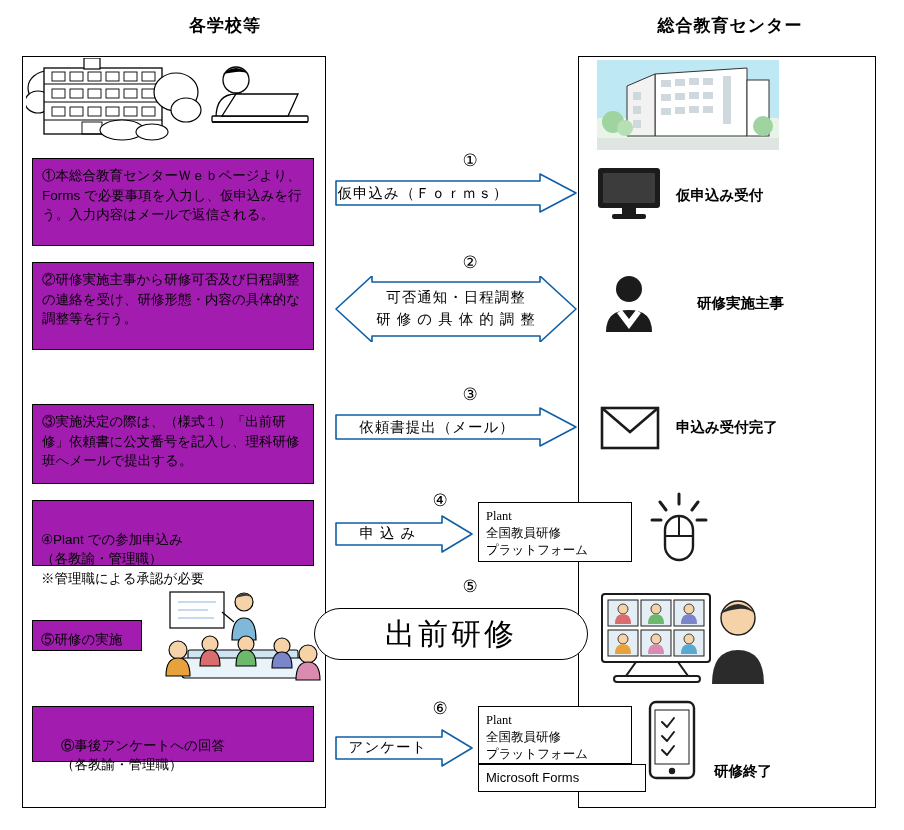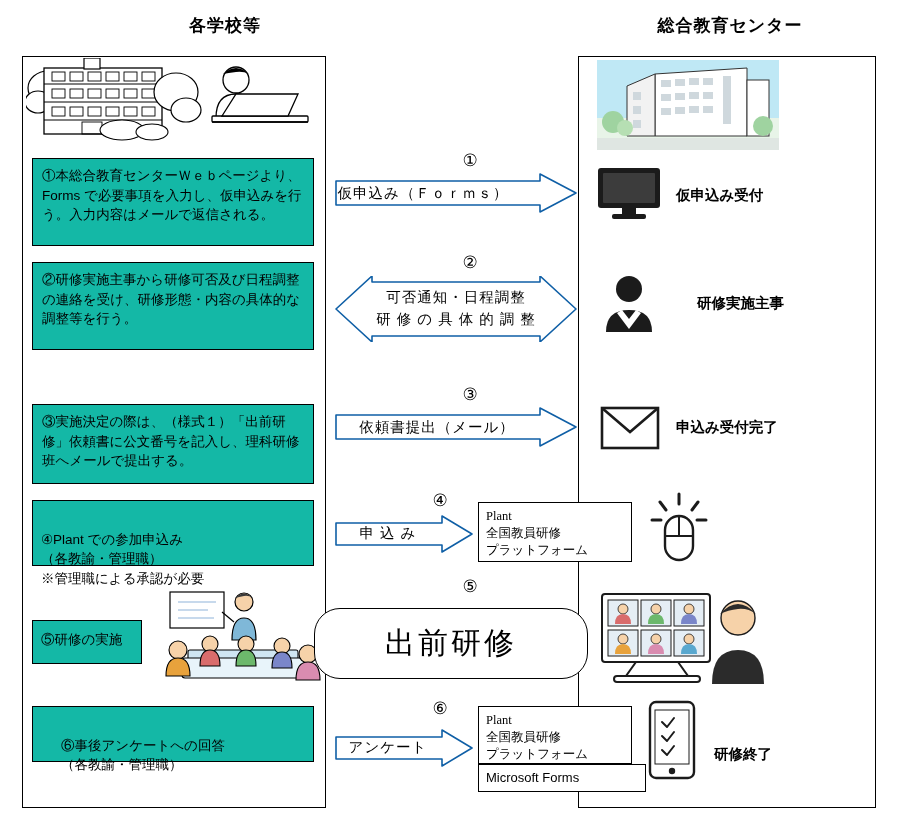--- a/index.html
+++ b/index.html
@@ -30,21 +30,21 @@
 
   .panel {
     border: 1.5px solid #000;
     background: transparent;
     box-sizing: border-box;
   }
 
   .step-box {
     border: 1px solid #000;
     box-sizing: border-box;
-    background: #14b8a6;
+    background: #a21caf;
     font-size: 13.5px;
     line-height: 1.45;
     padding: 7px 8px 7px 9px;
   }
   .step-box.small-pad { padding: 9px 8px; }
 
   .num-circle {
     font-size: 17px;
     text-align: center;
     line-height: 1;
@@ -280,21 +280,21 @@
         <line x1="58" y1="28" x2="49" y2="28"></line>
       </g>
       <rect x="17" y="24" width="28" height="44" rx="14" fill="#ffffff" stroke="#1b1b1b" stroke-width="2.4"></rect>
       <line x1="31" y1="24" x2="31" y2="44" stroke="#1b1b1b" stroke-width="2"></line>
       <line x1="17" y1="44" x2="45" y2="44" stroke="#1b1b1b" stroke-width="2"></line>
     </svg>
   </div>
 
   <div class="abs num-circle" style="left:400px; top:578px; width:140px;">⑤</div>
 
-  <div class="abs step-box small-pad" style="left:32px; top:620px; width:110px; height:44px;">
+  <div class="abs step-box small-pad" style="left:32px; top:620px; width:110px; height:31px;">
     <span>⑤研修の実施</span>
   </div>
 
   <div class="abs" style="left:148px; top:588px; width:180px; height:96px;">
     <svg width="180" height="96" viewBox="0 0 180 96">
       <rect x="22" y="4" width="54" height="36" fill="#ffffff" stroke="#000" stroke-width="1.2"></rect>
       <g stroke="#8fb3d9" stroke-width="1" fill="none">
         <line x1="30" y1="14" x2="68" y2="14"></line>
           <line x1="30" y1="22" x2="60" y2="22"></line>
         <line x1="30" y1="30" x2="66" y2="30"></line>
@@ -318,21 +318,21 @@
         <circle cx="98" cy="56" r="8" fill="#f6d2a9"></circle>
           <path d="M88 78 q0 -16 10 -16 q10 0 10 16z" fill="#6cb86c"></path>
         <circle cx="134" cy="58" r="8" fill="#f6d2a9"></circle>
           <path d="M124 80 q0 -16 10 -16 q10 0 10 16z" fill="#7a86c9"></path>
         <circle cx="160" cy="66" r="9" fill="#f6d2a9"></circle>
           <path d="M148 92 q0 -18 12 -18 q12 0 12 18z" fill="#d98cb0"></path>
       </g>
     </svg>
   </div>
 
-  <div class="abs center-banner" style="left:314px; top:608px; width:274px; height:71px;font-family:Liberation Serif, serif;">出前研修</div>
+  <div class="abs center-banner" style="left:314px; top:608px; width:274px; height:52px;font-family:Liberation Serif, serif;">出前研修</div>
 
   <div class="abs" style="left:600px; top:592px; width:180px; height:94px;">
     <svg width="180" height="94" viewBox="0 0 180 94">
       <rect x="2" y="2" width="108" height="68" rx="3" fill="#ffffff" stroke="#1b1b1b" stroke-width="2"></rect>
       <g>
         <rect x="8" y="8" width="30" height="26" fill="#e5eef5" stroke="#1b1b1b" stroke-width="1"></rect>
         <rect x="41" y="8" width="30" height="26" fill="#e5eef5" stroke="#1b1b1b" stroke-width="1"></rect>
         <rect x="74" y="8" width="30" height="26" fill="#e5eef5" stroke="#1b1b1b" stroke-width="1"></rect>
         <rect x="8" y="38" width="30" height="26" fill="#e5eef5" stroke="#1b1b1b" stroke-width="1"></rect>
         <rect x="41" y="38" width="30" height="26" fill="#e5eef5" stroke="#1b1b1b" stroke-width="1"></rect>
@@ -387,15 +387,15 @@
       <rect x="2" y="2" width="44" height="76" rx="6" fill="#ffffff" stroke="#1b1b1b" stroke-width="2.4"></rect>
       <rect x="7" y="10" width="34" height="54" fill="#ffffff" stroke="#1b1b1b" stroke-width="1"></rect>
       <g stroke="#1b1b1b" stroke-width="2" fill="none" stroke-linecap="round" stroke-linejoin="round">
         <polyline points="14,22 19,27 26,18"></polyline>
         <polyline points="14,36 19,41 26,32"></polyline>
         <polyline points="14,50 19,55 26,46"></polyline>
       </g>
       <circle cx="24" cy="71" r="3.2" fill="#1b1b1b"></circle>
     </svg>
   </div>
-  <div class="abs right-label" style="left:714px; top:745px;">研修終了</div>
+  <div class="abs right-label" style="left:714px; top:762px;">研修終了</div>
 
 </div>
 
 </body></html>

